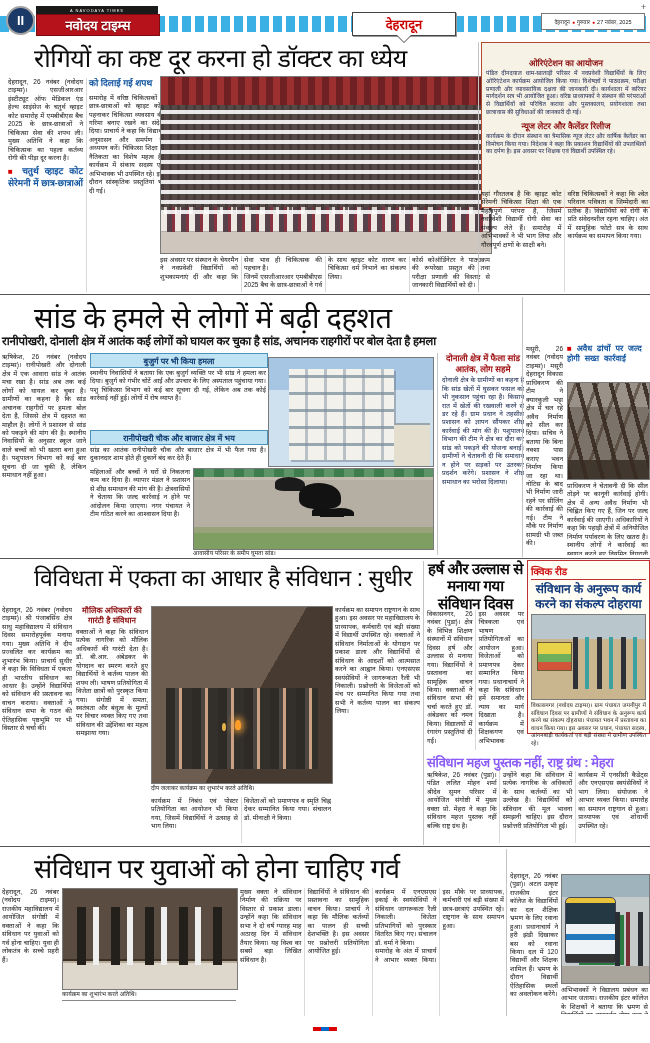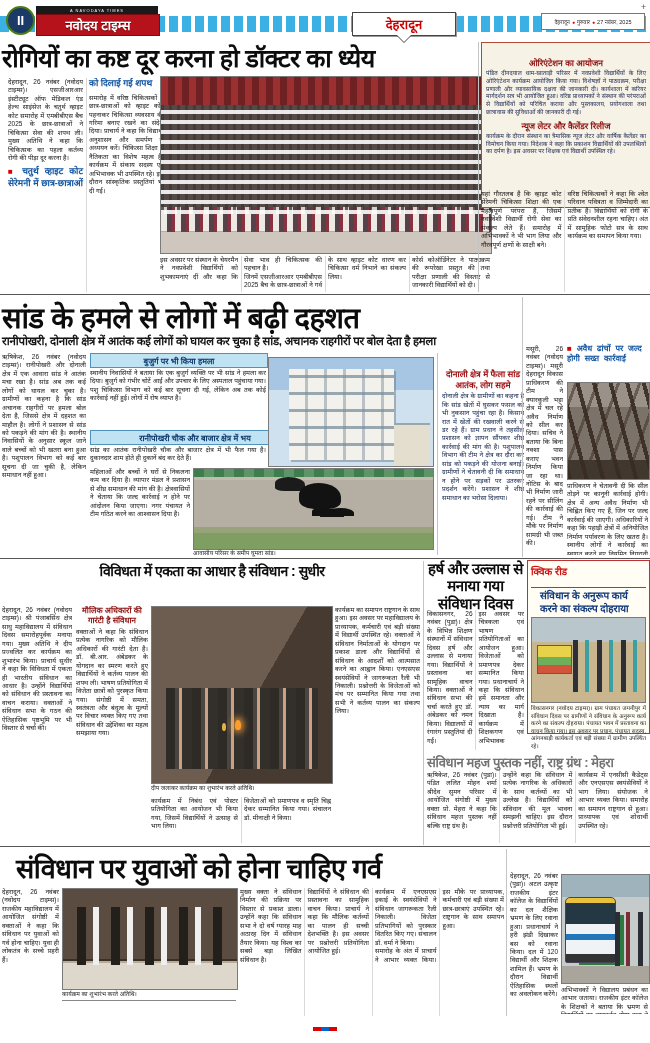--- a/index.html
+++ b/index.html
@@ -4,55 +4,55 @@
 <style>
   html,body{margin:0;padding:0;background:#e8e8e8;}
   .page{position:relative;width:650px;height:1043px;background:#ffffff;margin:0 auto;
         font-family:"Liberation Sans",sans-serif;overflow:hidden;}
   .abs{position:absolute;}
   .body-txt{font-size:6.5px;line-height:1.3;text-align:justify;color:#1b1b1b;overflow:hidden;}
   .navy{color:#14264d;}
   .cols2{column-count:2;column-gap:6px;column-rule:1px solid #d9d9d9;}
   .cols3{column-count:3;column-gap:6px;column-rule:1px solid #d9d9d9;}
   .cols4{column-count:4;column-gap:6px;column-rule:1px solid #d9d9d9;}
-  .hl{font-weight:bold;color:#0c0c0c;white-space:nowrap;letter-spacing:-0.5px;}
+  .hl{font-weight:normal;color:#0c0c0c;white-space:nowrap;letter-spacing:-0.5px;margin-left:32px;}
   .caption{font-size:6px;color:#222;line-height:1.2;}
   .hrule{height:1px;background:#555;}
   .vrule{width:1px;background:#c4c4c4;}
   .photo{position:absolute;overflow:hidden;border:1px solid #7a7a7a;}
 
   
   .badge{width:25px;height:25px;border-radius:50%;background:#1c3a68;color:#fff;font-weight:bold;
-         font-size:13px;display:flex;align-items:center;justify-content:center;border:2px solid #4d7c0f;}
+         font-size:13px;display:flex;align-items:center;justify-content:center;border:2px solid #a3a3a3;}
   .stripes{background:repeating-linear-gradient(90deg,#3ab0e4 0 9px,#ffffff 9px 13px);}
   .mast-top{background:#1a1a1a;color:#eee;font-size:4px;letter-spacing:1px;display:flex;align-items:center;justify-content:center;}
   .masthead{background:#b5121b;color:#fff;font-weight:bold;font-size:13px;display:flex;align-items:center;justify-content:center;
             border:1px solid #7c0c12;text-shadow:0 1px 0 #6e0a0f;}
   .edition-tab{background:#fff;border:1px solid #444;color:#c00;font-weight:bold;font-size:13px;
                display:flex;align-items:center;justify-content:center;box-shadow:1px 1px 0 #999;}
   .edition-tab::after{content:"";position:absolute;left:44px;bottom:-7px;border:7px solid transparent;
                border-top-color:#fff;border-bottom:none;filter:drop-shadow(0 1px 0 #444);}
   .datebox{background:#fff;border:1px solid #777;font-size:5.5px;color:#222;display:flex;align-items:center;
            justify-content:center;gap:2px;white-space:nowrap;}
   .reddot{color:#d00;font-size:5px;}
   .plus{color:#555;font-size:9px;}
 
   
   .infobox{background:#f7f2e6;border:1px solid #b04a33;padding:13px 4px;}
   .infobox h4{margin:1px 0 2px 0;text-align:center;font-size:8.5px;color:#8e1313;}
   .infobox p{margin:0 0 3px 0;font-size:6px;line-height:1.3;text-align:justify;color:#202b55;}
   .subbox-h{background:#bfe3f2;border:1px solid #4c93bd;color:#0d3a70;font-weight:bold;font-size:8px;
             display:flex;align-items:center;justify-content:center;}
   .donali{border-left:1px solid #c4c4c4;padding-left:4px;}
-  .donali h4{margin:16px 0 2px 0;text-align:center;font-size:8.5px;color:#a01214;line-height:1.25;}
+  .donali h4{margin:0 0 2px 0;text-align:center;font-size:8.5px;color:#a01214;line-height:1.25;}
   .quote{color:#1456a0;font-weight:bold;font-size:9px;line-height:1.3;margin:4px 0;}
   .sq{color:#d80000;font-size:8px;}
   .qr-box{background:#fffdf4;border:1px solid #c03030;padding:3px;}
-  .qr-label{color:#d01515;font-weight:bold;font-size:10px;border-bottom:1px solid #c03030;padding-bottom:9px;}
-  .qr-sub{color:#123a7a;font-weight:bold;font-size:10px;margin:2px 9px;line-height:1.25;}
+  .qr-label{color:#d01515;font-weight:bold;font-size:10px;border-bottom:1px solid #c03030;padding-bottom:1px;}
+  .qr-sub{color:#123a7a;font-weight:bold;font-size:12px;text-align:center;margin:2px 3px;line-height:1.25;}
 
   
   .ph-group{background:
       linear-gradient(#cfc6bd,#cfc6bd) 0 100%/100% 12% no-repeat,
       repeating-linear-gradient(90deg,#efe9e4 0 6px,#56424b 6px 11px,#8a3340 11px 14px) 0 86%/100% 14% no-repeat,
       repeating-linear-gradient(90deg,#9c2f2f 0 7px,#6e2023 7px 14px) 0 0/100% 16% no-repeat,
       #574c49;}
   .ph-group::before{content:"";position:absolute;left:0;top:16%;width:100%;height:62%;
       background:repeating-linear-gradient(0deg,rgba(255,255,255,0.88) 0 4px,rgba(70,58,56,0.15) 4px 10px),
                  repeating-linear-gradient(90deg,rgba(64,52,50,0.75) 0 3px,transparent 3px 8px);}
@@ -155,21 +155,21 @@
   <div class="abs hrule" style="left:0;top:294px;width:650px;"></div>
 
   <div class="abs hl" style="left:2px;top:297px;width:518px;font-size:29px;">सांड के हमले से लोगों में बढ़ी दहशत</div>
   <div class="abs" style="left:2px;top:333px;width:518px;font-size:11.5px;font-weight:bold;color:#151515;white-space:nowrap;letter-spacing:-0.3px;">रानीपोखरी, दोनाली क्षेत्र में आतंक कई लोगों को घायल कर चुका है सांड, अचानक राहगीरों पर बोल देता है हमला</div>
 
   <div class="abs body-txt" style="left:2px;top:353px;width:84px;height:202px;">ऋषिकेश, 26 नवंबर (नवोदय टाइम्स)। रानीपोखरी और दोनाली क्षेत्र में एक आवारा सांड ने आतंक मचा रखा है। सांड अब तक कई लोगों को घायल कर चुका है। ग्रामीणों का कहना है कि सांड अचानक राहगीरों पर हमला बोल देता है, जिससे क्षेत्र में दहशत का माहौल है। लोगों ने प्रशासन से सांड को पकड़ने की मांग की है। स्थानीय निवासियों के अनुसार स्कूल जाने वाले बच्चों को भी खतरा बना हुआ है। पशुपालन विभाग को कई बार सूचना दी जा चुकी है, लेकिन समाधान नहीं हुआ।</div>
 
   <div class="abs subbox-h" style="left:90px;top:353px;width:176px;height:13px;">बुजुर्ग पर भी किया हमला</div>
   <div class="abs body-txt" style="left:90px;top:369px;width:176px;height:58px;">स्थानीय निवासियों ने बताया कि एक बुजुर्ग व्यक्ति पर भी सांड ने हमला कर दिया। बुजुर्ग को गंभीर चोटें आईं और उपचार के लिए अस्पताल पहुंचाया गया। पशु चिकित्सा विभाग को कई बार सूचना दी गई, लेकिन अब तक कोई कार्रवाई नहीं हुई। लोगों में रोष व्याप्त है।</div>
 
-  <div class="abs subbox-h" style="left:90px;top:430px;width:176px;height:13px;padding-left:16px;">रानीपोखरी चौक और बाजार क्षेत्र में भय</div>
+  <div class="abs subbox-h" style="left:90px;top:430px;width:176px;height:13px;">रानीपोखरी चौक और बाजार क्षेत्र में भय</div>
   <div class="abs body-txt" style="left:90px;top:446px;width:176px;height:19px;">सांड का आतंक रानीपोखरी चौक और बाजार क्षेत्र में भी फैल गया है। दुकानदार शाम होते ही दुकानें बंद कर देते हैं।</div>
   <div class="abs body-txt" style="left:90px;top:468px;width:100px;height:86px;">महिलाओं और बच्चों ने घरों से निकलना कम कर दिया है। व्यापार मंडल ने प्रशासन से शीघ्र समाधान की मांग की है। क्षेत्रवासियों ने चेताया कि जल्द कार्रवाई न होने पर आंदोलन किया जाएगा। नगर पंचायत ने टीम गठित करने का आश्वासन दिया है।</div>
 
   <div class="photo ph-building" style="left:268px;top:357px;width:164px;height:108px;"></div>
   <div class="photo ph-bull" style="left:193px;top:468px;width:239px;height:80px;"></div>
   <div class="abs caption" style="left:193px;top:550px;width:239px;">आवासीय परिसर के समीप घूमता सांड।</div>
 
   <div class="abs donali" style="left:437px;top:353px;width:82px;height:202px;overflow:hidden;">
     <h4>दोनाली क्षेत्र में फैला सांड आतंक, लोग सहमे</h4>
     <div class="body-txt navy">दोनाली क्षेत्र के ग्रामीणों का कहना है कि सांड खेतों में घुसकर फसल को भी नुकसान पहुंचा रहा है। किसान रात में खेतों की रखवाली करने से डर रहे हैं। ग्राम प्रधान ने तहसील प्रशासन को ज्ञापन सौंपकर शीघ्र कार्रवाई की मांग की है। पशुपालन विभाग की टीम ने क्षेत्र का दौरा कर सांड को पकड़ने की योजना बनाई। ग्रामीणों ने चेतावनी दी कि समाधान न होने पर सड़कों पर उतरकर प्रदर्शन करेंगे। प्रशासन ने शीघ्र समाधान का भरोसा दिलाया।</div>
@@ -180,21 +180,21 @@
   <div class="abs body-txt" style="left:526px;top:345px;width:37px;height:210px;">मसूरी, 26 नवंबर (नवोदय टाइम्स)। मसूरी देहरादून विकास प्राधिकरण की टीम ने क्यारकुली भट्टा क्षेत्र में चल रहे अवैध निर्माण को सील कर दिया। सचिव ने बताया कि बिना नक्शा पास कराए भवन निर्माण किया जा रहा था। नोटिस के बाद भी निर्माण जारी रहने पर सीलिंग की कार्रवाई की गई। टीम ने मौके पर निर्माण सामग्री भी जब्त की।</div>
   <div class="abs quote" style="left:567px;top:344px;width:81px;font-size:8px;margin:0;font-family:Liberation Mono, monospace;">
     <span class="sq">■</span>
     <span>अवैध ढांचों पर जल्द होगी सख्त कार्रवाई</span>
   </div>
   <div class="photo ph-seal" style="left:567px;top:382px;width:81px;height:96px;"></div>
   <div class="abs body-txt" style="left:567px;top:482px;width:81px;height:73px;">प्राधिकरण ने चेतावनी दी कि सील तोड़ने पर कानूनी कार्रवाई होगी। क्षेत्र में अन्य अवैध निर्माण भी चिह्नित किए गए हैं, जिन पर जल्द कार्रवाई की जाएगी। अधिकारियों ने कहा कि पहाड़ी क्षेत्रों में अनियोजित निर्माण पर्यावरण के लिए खतरा है। स्थानीय लोगों ने कार्रवाई का स्वागत करते हुए नियमित निगरानी की मांग की।</div>
 
   <div class="abs hrule" style="left:0;top:558px;width:650px;"></div>
 
-  <div class="abs hl" style="left:2px;top:561px;width:420px;font-size:14px;text-align:center;">विविधता में एकता का आधार है संविधान : सुधीर</div>
+  <div class="abs hl" style="left:2px;top:561px;width:420px;font-size:23px;">विविधता में एकता का आधार है संविधान : सुधीर</div>
 
   <div class="abs body-txt" style="left:2px;top:606px;width:70px;height:238px;">देहरादून, 26 नवंबर (नवोदय टाइम्स)। श्री पंजाबसिंध क्षेत्र साधु महाविद्यालय में संविधान दिवस समारोहपूर्वक मनाया गया। मुख्य अतिथि ने दीप प्रज्वलित कर कार्यक्रम का शुभारंभ किया। प्राचार्य सुधीर ने कहा कि विविधता में एकता ही भारतीय संविधान का आधार है। उन्होंने विद्यार्थियों को संविधान की प्रस्तावना का वाचन कराया। वक्ताओं ने संविधान सभा के गठन की ऐतिहासिक पृष्ठभूमि पर भी विस्तार से चर्चा की।</div>
 
   <div class="abs" style="left:76px;top:606px;width:72px;height:238px;overflow:hidden;">
     <h4 style="margin:0 0 2px 0;text-align:center;font-size:8px;color:#8e1313;line-height:1.25;">मौलिक अधिकारों की गारंटी है संविधान</h4>
     <div class="body-txt">वक्ताओं ने कहा कि संविधान प्रत्येक नागरिक को मौलिक अधिकारों की गारंटी देता है। डॉ. बी.आर. अंबेडकर के योगदान का स्मरण करते हुए विद्यार्थियों ने कर्तव्य पालन की शपथ ली। भाषण प्रतियोगिता में विजेता छात्रों को पुरस्कृत किया गया। संगोष्ठी में समता, स्वतंत्रता और बंधुत्व के मूल्यों पर विचार व्यक्त किए गए तथा संविधान की उद्देशिका का महत्व समझाया गया।</div>
   </div>
 
   <div class="photo ph-lamp" style="left:151px;top:606px;width:180px;height:176px;"></div>
   <div class="abs caption" style="left:151px;top:785px;width:180px;">दीप जलाकर कार्यक्रम का शुभारंभ करते अतिथि।</div>
@@ -212,30 +212,30 @@
     <p style="margin:0;">इस अवसर पर चित्रकला एवं भाषण प्रतियोगिताओं का आयोजन हुआ। विजेताओं को प्रमाणपत्र देकर सम्मानित किया गया। प्रधानाचार्य ने कहा कि संविधान हमें समानता और न्याय का मार्ग दिखाता है। कार्यक्रम में शिक्षकगण एवं अभिभावक उपस्थित रहे। समापन राष्ट्रगान से हुआ।</p>
   </div>
 
   <div class="abs qr-box" style="left:527px;top:560px;width:115px;height:166px;">
     <div class="qr-label">क्विक रीड</div>
     <div class="qr-sub">संविधान के अनुरूप कार्य करने का संकल्प दोहराया</div>
     <div class="photo ph-banner" style="position:relative;left:0;top:0;width:113px;height:84px;"></div>
     <div class="body-txt" style="margin-top:2px;font-size:5.8px;height:48px;">विकासनगर (नवोदय टाइम्स)। ग्राम पंचायत जमनीपुर में संविधान दिवस पर ग्रामीणों ने संविधान के अनुरूप कार्य करने का संकल्प दोहराया। पंचायत भवन में प्रस्तावना का वाचन किया गया। इस अवसर पर प्रधान, पंचायत सदस्य, आंगनबाड़ी कार्यकर्ता एवं बड़ी संख्या में ग्रामीण उपस्थित रहे।</div>
   </div>
 
-  <div class="abs" style="left:427px;top:753px;width:221px;font-size:13px;font-weight:bold;color:#737373;white-space:nowrap;letter-spacing:-0.4px;">संविधान महज पुस्तक नहीं, राष्ट्र ग्रंथ : मेहरा</div>
+  <div class="abs" style="left:427px;top:753px;width:221px;font-size:13px;font-weight:bold;color:#8b5cf6;white-space:nowrap;letter-spacing:-0.4px;">संविधान महज पुस्तक नहीं, राष्ट्र ग्रंथ : मेहरा</div>
   <div class="abs body-txt cols3" style="left:427px;top:771px;width:221px;height:72px;">
     <p style="margin:0;">ऋषिकेश, 26 नवंबर (पुडा)। पंडित ललित मोहन शर्मा श्रीदेव सुमन परिसर में आयोजित संगोष्ठी में मुख्य वक्ता प्रो. मेहरा ने कहा कि संविधान महज पुस्तक नहीं बल्कि राष्ट्र ग्रंथ है।</p>
     <p style="margin:0;">उन्होंने कहा कि संविधान में प्रत्येक नागरिक के अधिकारों के साथ कर्तव्यों का भी उल्लेख है। विद्यार्थियों को संविधान की मूल भावना समझनी चाहिए। इस दौरान प्रश्नोत्तरी प्रतियोगिता भी हुई।</p>
     <p style="margin:0;">कार्यक्रम में एनसीसी कैडेट्स और एनएसएस स्वयंसेवियों ने भाग लिया। संयोजक ने आभार व्यक्त किया। समारोह का समापन राष्ट्रगान से हुआ। प्राध्यापक एवं शोधार्थी उपस्थित रहे।</p>
   </div>
 
   <div class="abs hrule" style="left:0;top:846px;width:650px;"></div>
 
-  <div class="abs hl" style="left:16px;top:849px;width:504px;font-size:27px;">संविधान पर युवाओं को होना चाहिए गर्व</div>
+  <div class="abs hl" style="left:2px;top:849px;width:504px;font-size:27px;">संविधान पर युवाओं को होना चाहिए गर्व</div>
 
   <div class="abs body-txt" style="left:2px;top:888px;width:57px;height:128px;">देहरादून, 26 नवंबर (नवोदय टाइम्स)। राजकीय महाविद्यालय में आयोजित संगोष्ठी में वक्ताओं ने कहा कि संविधान पर युवाओं को गर्व होना चाहिए। युवा ही लोकतंत्र के सच्चे प्रहरी हैं।</div>
   <div class="photo ph-table" style="left:62px;top:888px;width:174px;height:100px;"></div>
   <div class="abs caption" style="left:62px;top:991px;width:174px;border-bottom:1px solid #888;padding-bottom:2px;">कार्यक्रम का शुभारंभ करते अतिथि।</div>
 
   <div class="abs body-txt cols4" style="left:240px;top:888px;width:264px;height:128px;">
     <p style="margin:0;">मुख्य वक्ता ने संविधान निर्माण की प्रक्रिया पर विस्तार से प्रकाश डाला। उन्होंने कहा कि संविधान सभा ने दो वर्ष ग्यारह माह अठारह दिन में संविधान तैयार किया। यह विश्व का सबसे बड़ा लिखित संविधान है।</p>
     <p style="margin:0;">विद्यार्थियों ने संविधान की प्रस्तावना का सामूहिक वाचन किया। प्राचार्य ने कहा कि मौलिक कर्तव्यों का पालन ही सच्ची देशभक्ति है। इस अवसर पर प्रश्नोत्तरी प्रतियोगिता आयोजित हुई।</p>
     <p style="margin:0;">कार्यक्रम में एनएसएस इकाई के स्वयंसेवियों ने संविधान जागरूकता रैली निकाली। विजेता प्रतिभागियों को पुरस्कार वितरित किए गए। संचालन डॉ. वर्मा ने किया।</p>
     <p style="margin:0;">समारोह के अंत में प्राचार्य ने आभार व्यक्त किया। इस मौके पर प्राध्यापक, कर्मचारी एवं बड़ी संख्या में छात्र-छात्राएं उपस्थित रहे। राष्ट्रगान के साथ समापन हुआ।</p>

